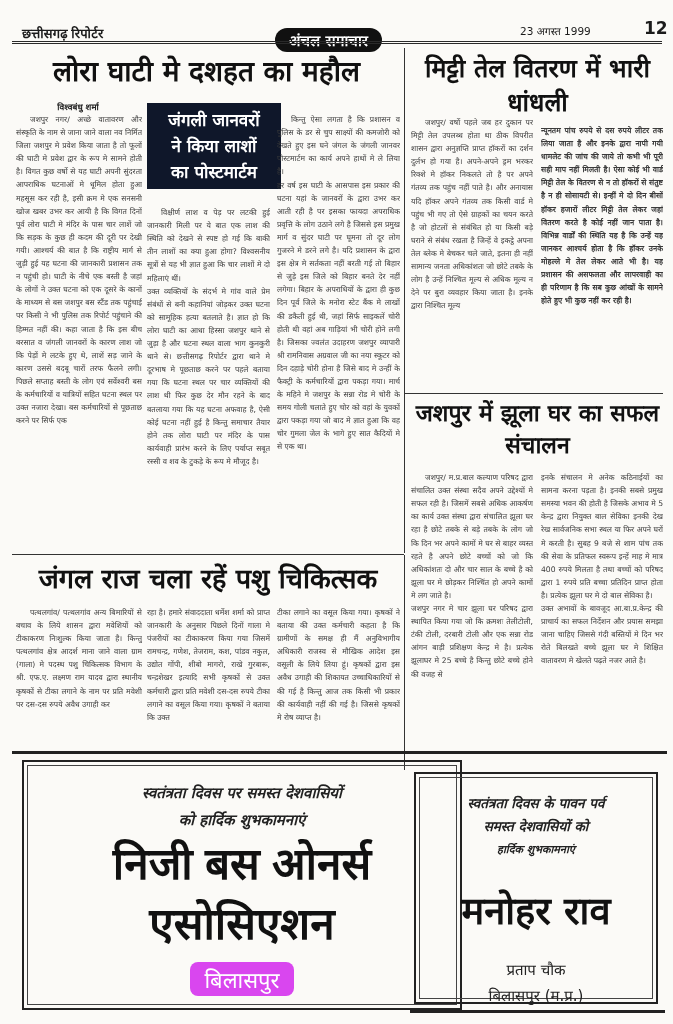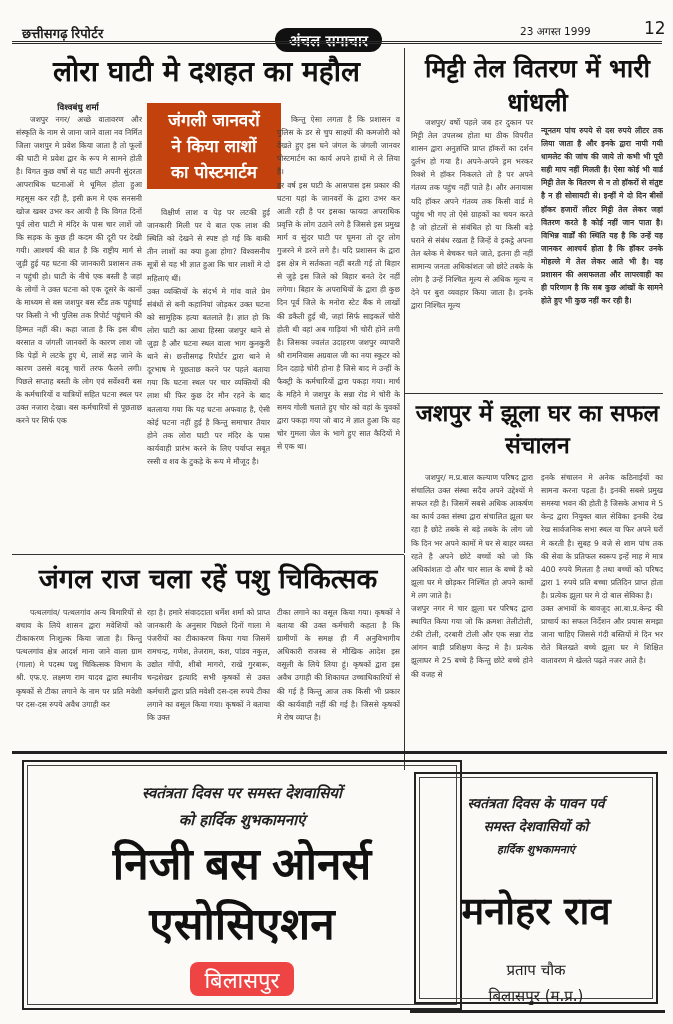--- a/index.html
+++ b/index.html
@@ -1,38 +1,38 @@
 <!DOCTYPE html>
 <html><head>
 <meta charset="utf-8">
 <style>
   html, body { margin:0; padding:0; }
   body { width:673px; height:1024px; background:#fbfaf7; position:relative; overflow:hidden;
          font-family:"DejaVu Sans", sans-serif; color:#1b1b1b; }
   .abs { position:absolute; }
   .masthead-name { left:22px; top:24px; font-size:13px; font-weight:bold; letter-spacing:0.2px;font-family:Liberation Serif, serif; }
   .masthead-date { left:520px; top:24px; font-size:10.5px; }
-  .masthead-page { left:644px; top:18px; font-size:17px; font-weight:normal; }
+  .masthead-page { left:644px; top:18px; font-size:17px; font-weight:bold; }
   .rule-top { left:12px; top:41px; width:650px; height:0; border-top:3px double #2a2a2a; }
   .section-tab { left:275px; top:28px; background:#111; color:#fff; border-radius:12px;
                  padding:2px 14px; font-size:15px; font-weight:bold; }
   .vrule { width:0; border-left:1.5px solid #333; }
   .hrule { height:0; border-top:1.5px solid #333; }
   .hrule2 { height:0; border-top:3px solid #222; }
   .headline { font-weight:bold; text-align:center; line-height:1.15; color:#111; }
   .col-text { font-size:7.6px; line-height:13.1px; text-align:justify; color:#3a3a3a; overflow:hidden; }
   .col-text p { margin:0; text-indent:14px; }
   .byline { font-size:8.5px; font-weight:bold; text-align:center; color:#222; }
-  .blackbox { background:#c2410c; color:#fff; text-align:center; font-size:17px; font-weight:bold;
+  .blackbox { background:#0f172a; color:#fff; text-align:center; font-size:17px; font-weight:bold;
               line-height:26px; padding:4px 6px; }
   .ad-outer { border:2px solid #222; padding:3px; box-sizing:border-box; }
   .ad-inner { border:1px solid #444; width:100%; height:100%; box-sizing:border-box; text-align:center; }
   .ad-greet { font-size:15px; font-style:italic; font-weight:bold; line-height:27px; color:#222; }
   .ad-title { font-family:Liberation Sans, sans-serif; font-weight:bold; font-size:44px; line-height:60px; color:#111; }
-  .ad-city-badge { display:inline-block; background:#ef4444; color:#fff; border-radius:8px; font-size:22px; padding:2px 14px; }
+  .ad-city-badge { display:inline-block; background:#d946ef; color:#fff; border-radius:8px; font-size:22px; padding:2px 14px; }
   .ad2-name { font-size:38px; font-weight:bold; color:#111; }
   .ad2-addr { font-size:15px; line-height:26px; color:#222; }
 </style>
 </head>
 <body>
 
 <div class="abs masthead-name">छत्तीसगढ़ रिपोर्टर</div>
 <div class="abs section-tab">अंचल समाचार</div>
 <div class="abs masthead-date">23 अगस्त 1999</div>
 <div class="abs masthead-page">12</div>

